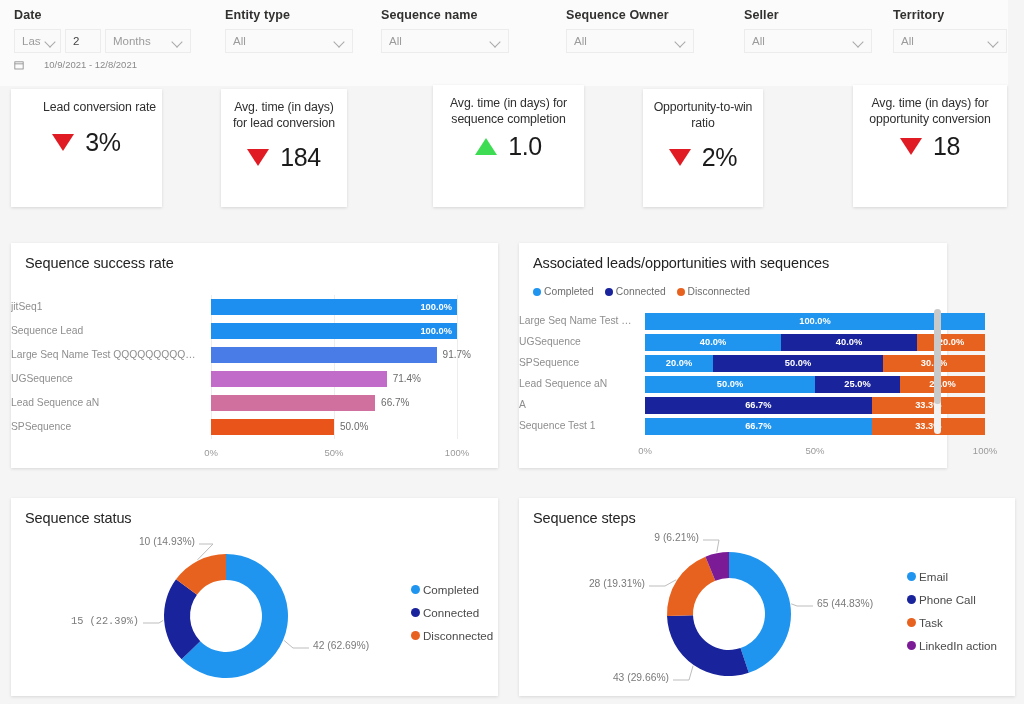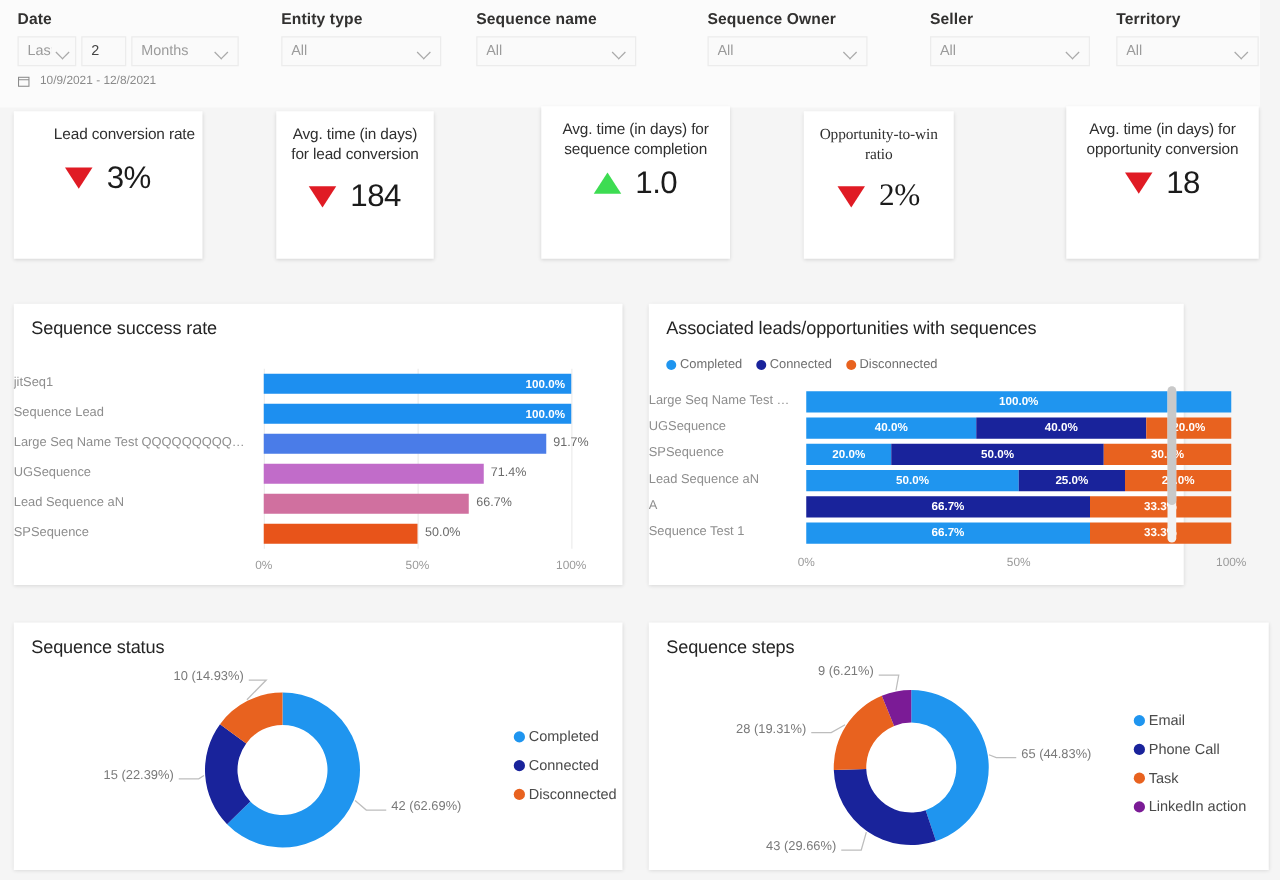--- a/index.html
+++ b/index.html
@@ -36,21 +36,21 @@
     border-right: 1.3px solid #a9a9a9; border-bottom: 1.3px solid #a9a9a9;
     transform: rotate(45deg);
   }
   .daterow { display: flex; gap: 4px; }
   .ctrl.w-last { width: 47px; padding-right: 4px; }
   .ctrl.w-num  { width: 36px; color: #444; }
   .ctrl.w-unit { width: 86px; }
   .ctrl.w-wide { width: 128px; }
   .daterange {
     margin-top: 6px; font-size: 9.5px; color: #8a8a8a;
-    display: flex; align-items: center; gap: 8px;
+    display: flex; align-items: center; gap: 20px;
   }
   .cal-icon { width: 10px; height: 10px; display: block; }
 
   
   .kpi {
     position: absolute; background: #ffffff;
     box-shadow: 0 1px 3px rgba(0,0,0,.13);
     display: flex; flex-direction: column; align-items: center;
     padding-top: 11px;
   }
@@ -230,21 +230,21 @@
   </div>
 
   <div class="kpi" style="left:433px; top:85px; width:151px; height:122px;">
     <div class="kpi-title">Avg. time (in days) for sequence completion</div>
     <div class="kpi-value" style="margin-top:5px;">
       <span class="tri up"></span>
       <span class="kpi-num">1.0</span>
     </div>
   </div>
 
-  <div class="kpi" style="left:643px; top:89px; width:120px; height:118px;font-family:Liberation Serif, serif;">
+  <div class="kpi" style="left:643px; top:89px; width:120px; height:118px;">
     <div class="kpi-title">Opportunity-to-win ratio</div>
     <div class="kpi-value">
       <span class="tri down"></span>
       <span class="kpi-num">2%</span>
     </div>
   </div>
 
   <div class="kpi" style="left:853px; top:85px; width:154px; height:122px;">
     <div class="kpi-title">Avg. time (in days) for opportunity conversion</div>
     <div class="kpi-value" style="margin-top:5px;">
@@ -388,21 +388,21 @@
     <div id="donut1">
         <svg class="donut-svg" width="230" height="155" style="left:130px; top:40px;">
           <path d="M85,16 A62,62 0 1 1 40.64848788975208,121.32370452228817 L59.247509097275405,103.15569940003829 A36,36 0 1 0 85,42 Z" fill="#1f95ef"></path>
           <path d="M40.64848788975208,121.32370452228817 A62,62 0 0 1 35.01237484666175,41.322522830361606 L55.97492733031973,56.703400353113196 A36,36 0 0 0 59.247509097275405,103.15569940003829 Z" fill="#19239b"></path>
           <path d="M35.01237484666175,41.322522830361606 A62,62 0 0 1 84.99999999999999,16 L85,42 A36,36 0 0 0 55.97492733031973,56.703400353113196 Z" fill="#e8621f"></path>
           <polyline points="143.06210407337227,102.44978671835175 152,110 168,110" fill="none" stroke="#bdbdbd" stroke-width="1"></polyline>
           <polyline points="22.155762952407365,82.42739990355344 18,85 2,85" fill="none" stroke="#bdbdbd" stroke-width="1"></polyline>
           <polyline points="56.53028021800414,21.799688118884667 72,6 58,6" fill="none" stroke="#bdbdbd" stroke-width="1"></polyline>
         </svg>
         <div class="callout" style="left:302px; top:142px;">42 (62.69%)</div>
-        <div class="callout" style="left:128px; top:117px; text-align:right; transform:translateX(-100%);">15 (22.39%)</div>
+        <div class="callout" style="left:128px; top:117px; text-align:right; transform:translateX(-100%);font-family:Liberation Mono, monospace;">15 (22.39%)</div>
         <div class="callout" style="left:184px; top:38px; text-align:right; transform:translateX(-100%);">10 (14.93%)</div>
       </div>
     <div class="legend-v" style="left:400px; top:85px;" id="donut1legend">
         <div class="lg-item">
           <span class="lg-dot" style="background:#1f95ef;"></span>
           <span class="lg-text">Completed</span>
         </div>
         <div class="lg-item">
           <span class="lg-dot" style="background:#19239b;"></span>
           <span class="lg-text">Connected</span>

